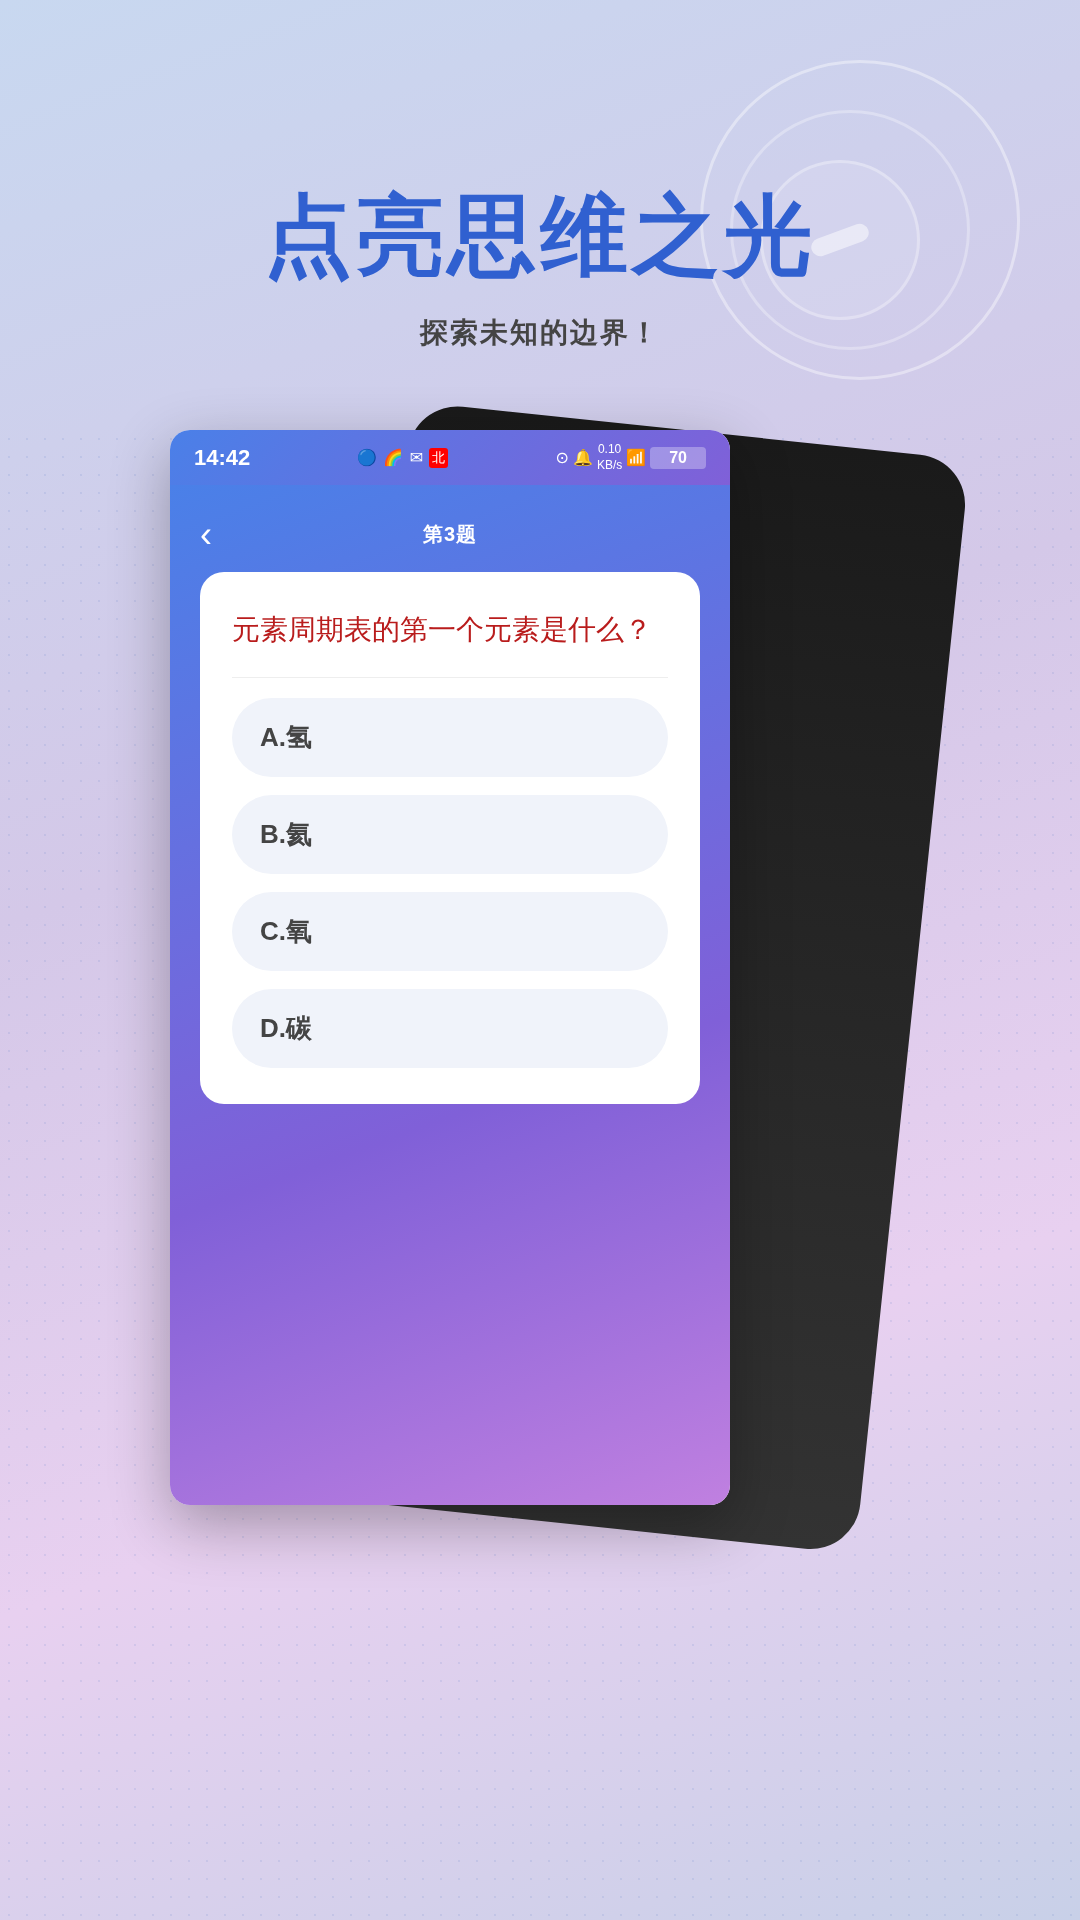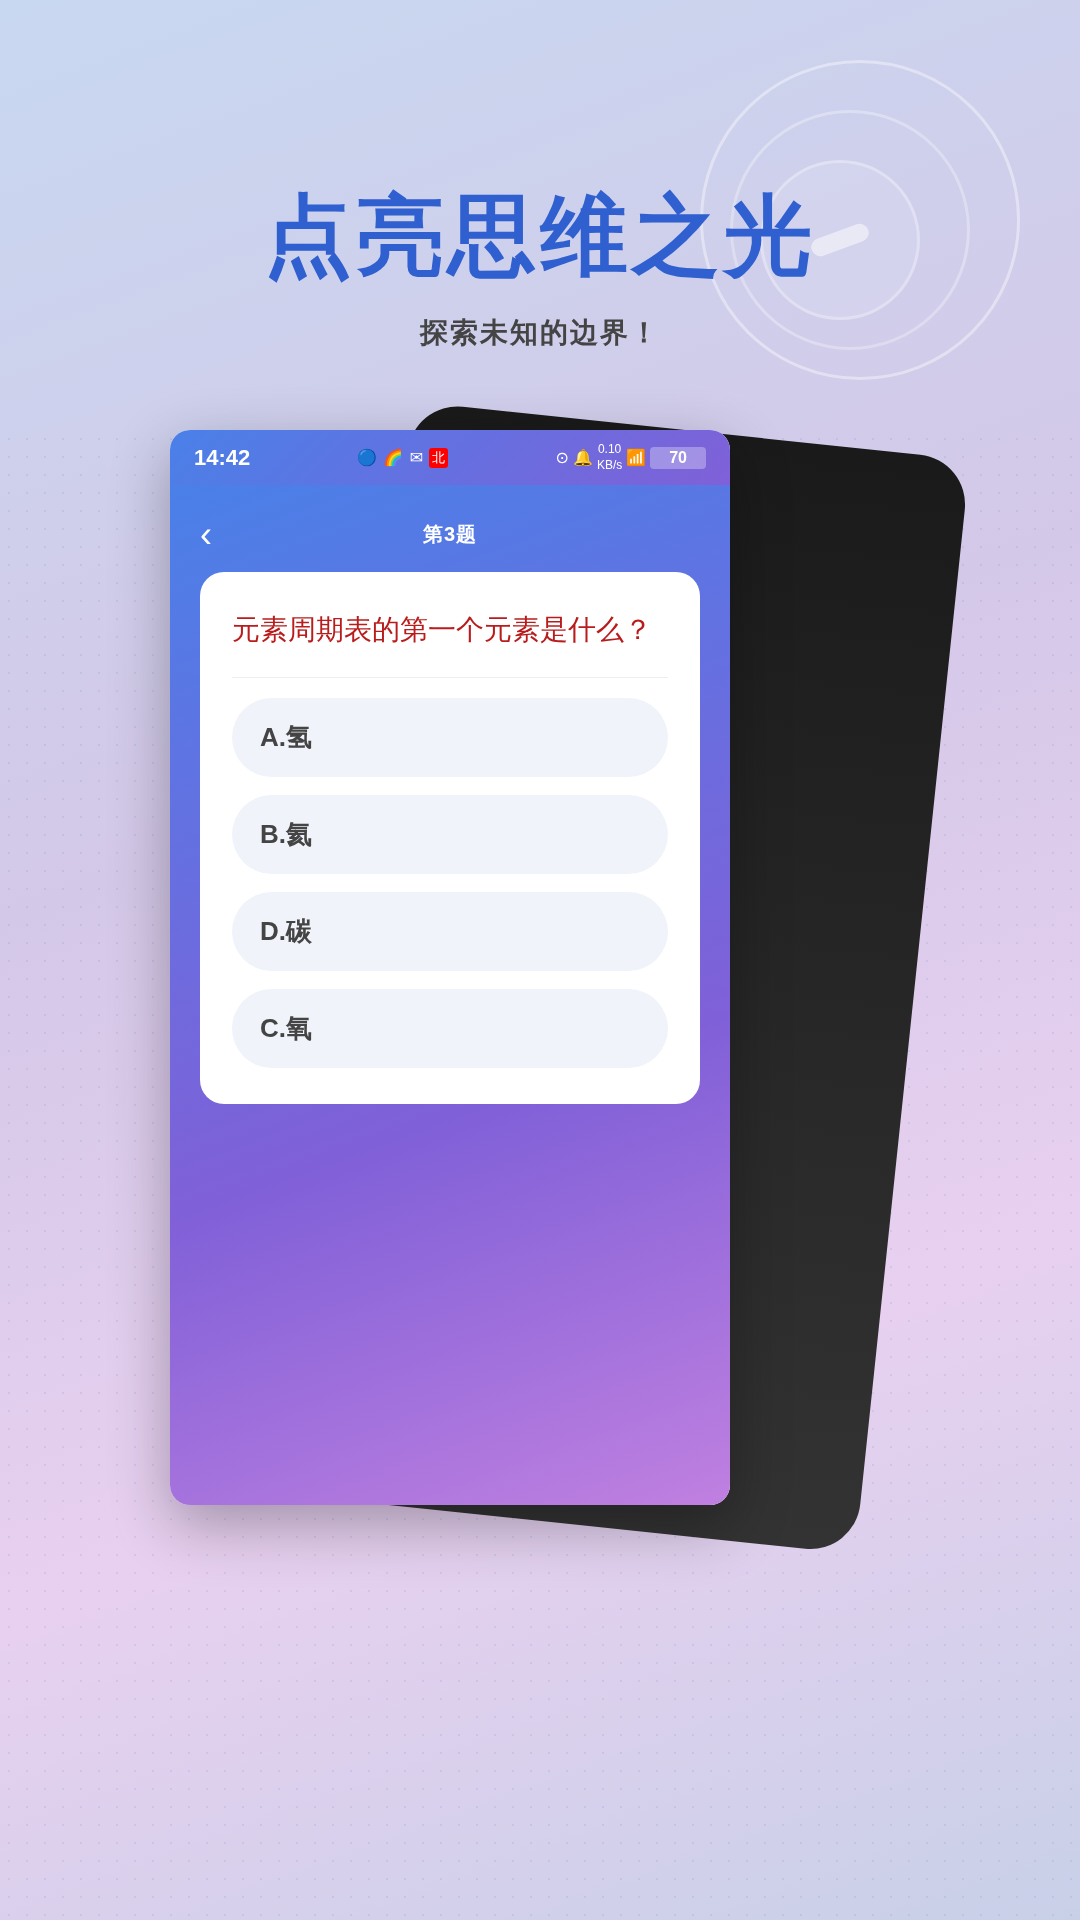--- a/index.html
+++ b/index.html
@@ -318,22 +318,22 @@
         <p class="question-text">元素周期表的第一个元素是什么？</p>
         <div class="question-divider"></div>
 
         <div class="answer-option">
           <span class="answer-text">A.氢</span>
         </div>
         <div class="answer-option">
           <span class="answer-text">B.氦</span>
         </div>
         <div class="answer-option">
+          <span class="answer-text">C.氧</span>
+        </div>
+        <div class="answer-option">
           <span class="answer-text">D.碳</span>
-        </div>
-        <div class="answer-option">
-          <span class="answer-text">C.氧</span>
         </div>
       </div>
 
     </div>
   </div>
 </div>
 
 </body></html>

